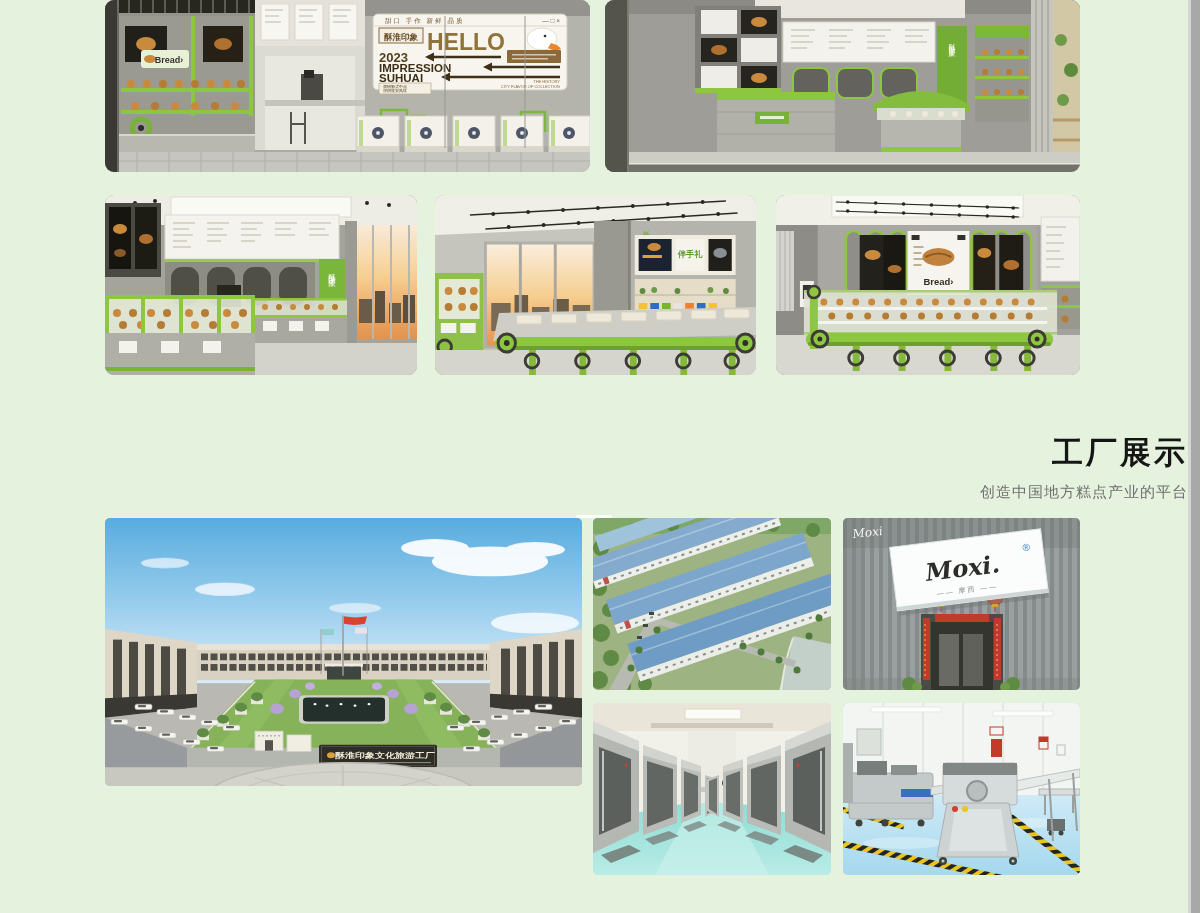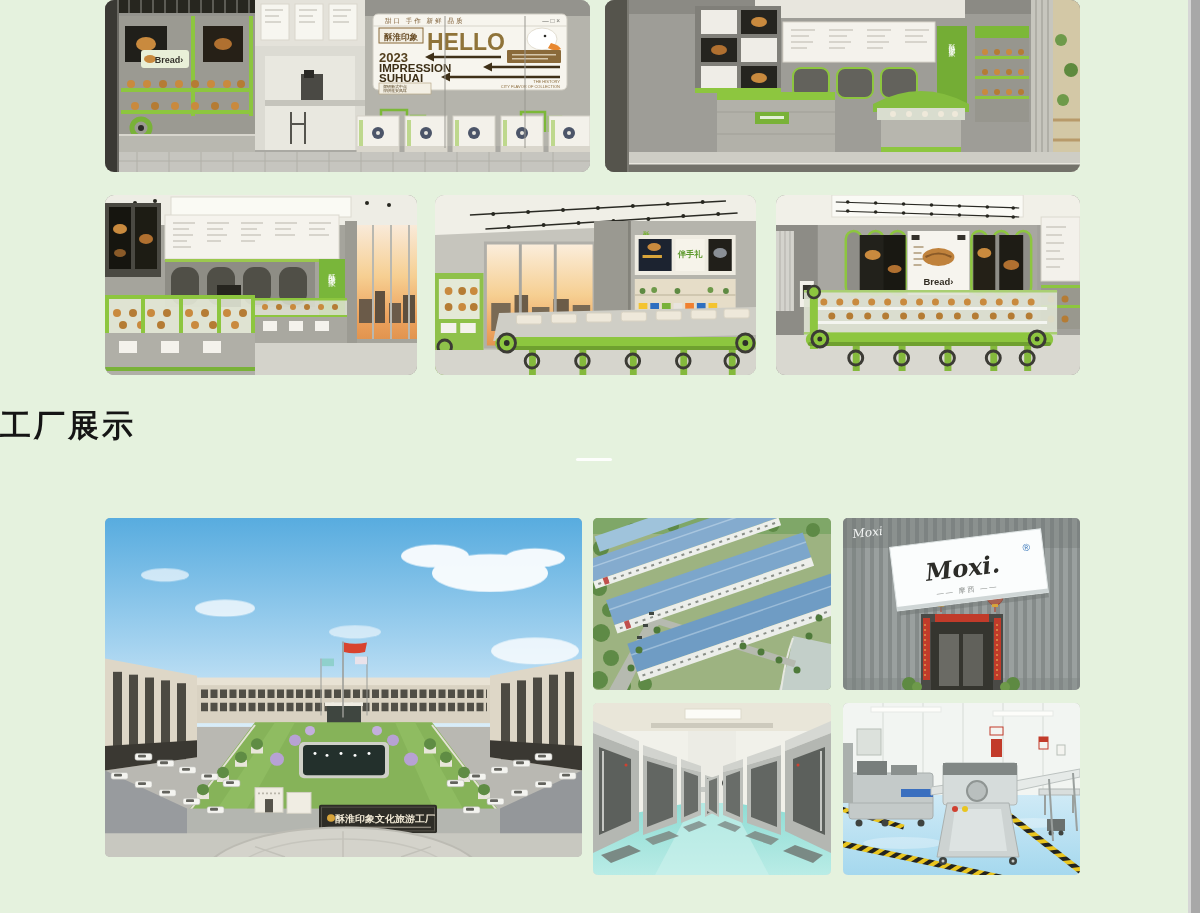--- a/index.html
+++ b/index.html
@@ -1,21 +1,21 @@
 <!DOCTYPE html>
 <html><head>
 <meta charset="utf-8">
 <style>
   html,body{margin:0;padding:0;}
   body{width:1200px;height:913px;background:#e5f2de;font-family:"Liberation Sans",sans-serif;}
   .stage{position:relative;width:1200px;height:913px;background:#e5f2de;overflow:hidden;}
   .ph{position:absolute;overflow:hidden;border-radius:9px;background:#b9b8b2;}
   .ph.r5{border-radius:5px;}
   .ph svg{display:block;width:100%;height:100%;}
-  .section-head{position:absolute;left:0;top:407px;width:1188px;text-align:left;}
+  .section-head{position:absolute;left:0;top:434px;width:1188px;text-align:right;}
   .section-head h2{margin:0;font-size:31px;line-height:38px;font-weight:700;color:#151515;letter-spacing:3px;}
   .section-head p{margin:11px 0 0 0;font-size:15px;color:#6f6f6f;letter-spacing:1px;}
   .section-head .divider{width:36px;height:3px;margin:13px auto 0;background:#ffffff;opacity:.9;border-radius:2px;}
   .scrollbar{position:absolute;right:0;top:0;width:12px;height:913px;background:#d6d6d6;}
   .scrollbar .thumb{position:absolute;right:0;top:0;width:9px;height:913px;background:#a8a8a8;}
   text{font-family:"Liberation Sans",sans-serif;}
   .serif{font-family:"DejaVu Serif",serif;}
 </style>
 </head>
 <body>
@@ -581,24 +581,25 @@
           <circle cx="126" cy="163" r="7" fill="none" stroke="#3c3b35" stroke-width="3"></circle>
           <circle cx="172" cy="163" r="7" fill="none" stroke="#3c3b35" stroke-width="3"></circle>
           <circle cx="218" cy="163" r="7" fill="none" stroke="#3c3b35" stroke-width="3"></circle>
           <circle cx="252" cy="163" r="7" fill="none" stroke="#3c3b35" stroke-width="3"></circle>
       </g>
     </svg>
   </div>
 
   <header class="section-head">
     <h2>工厂展示</h2>
+    <p>创造中国地方糕点产业的平台</p>
     <div class="divider"></div>
   </header>
 
-  <div class="ph r5" style="left:105px;top:518px;width:477px;height:339px">
+  <div class="ph r5" style="left:105px;top:518px;width:477px;height:268px">
     <svg viewBox="0 0 477 357" preserveAspectRatio="none">
       <defs>
         <linearGradient id="sky6" x1="0" y1="0" x2="0" y2="1">
           <stop offset="0" stop-color="#58acdf"></stop>
             <stop offset=".6" stop-color="#a3d2ef"></stop>
             <stop offset="1" stop-color="#d9edf9"></stop>
         </linearGradient>
         <g id="car6">
             <rect width="17" height="7" rx="2" fill="#f4f4f0" stroke="#b9b9b3" stroke-width=".6"></rect>
             <rect x="3" y="1.2" width="8" height="3" rx="1" fill="#62625c"></rect>

